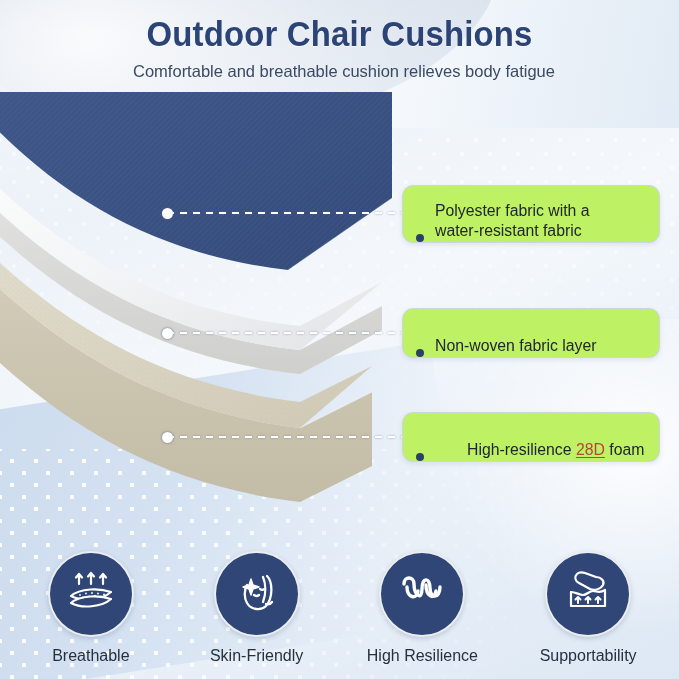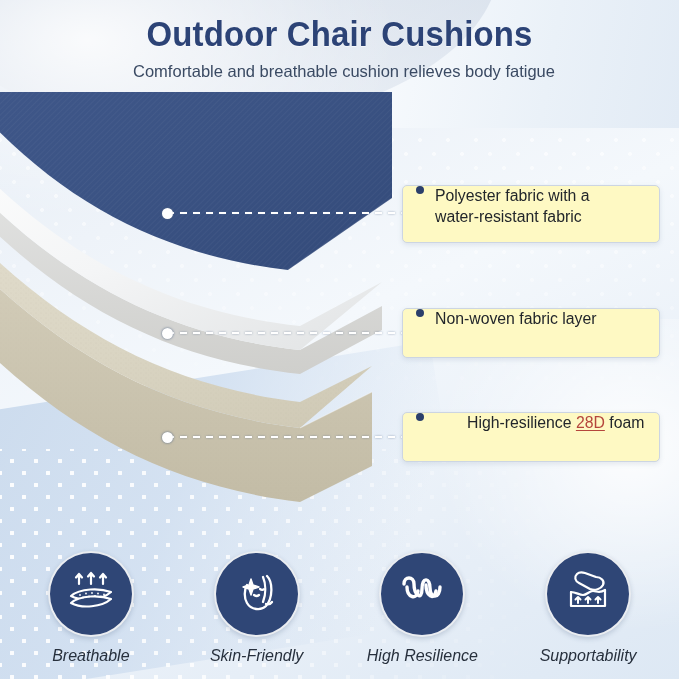--- a/index.html
+++ b/index.html
@@ -130,26 +130,26 @@
     border-radius: 50%;
     background: #ffffff;
     left: -5px; top: -4.5px;
     box-shadow: 0 0 2px rgba(80,100,130,0.5);
   }
 
   
   .callout {
     position: absolute;
     z-index: 8;
-    background: #fef9c3;
+    background: #bef264;
     border: 1px solid #ccd5e2;
-    border-radius: 5px;
+    border-radius: 11px;
     box-shadow: 0 2px 5px rgba(80,100,130,0.13);
     display: flex;
-    align-items: flex-start;
+    align-items: flex-end;
     padding: 0 14px 0 13px;
     box-sizing: border-box;
   }
   .callout .bullet {
     width: 8px; height: 8px;
     border-radius: 50%;
     background: #2b3f6b;
     flex: 0 0 auto;
     margin-right: 11px;
   }
@@ -173,21 +173,20 @@
     align-items: flex-start;
     z-index: 9;
     padding: 0 8px;
     box-sizing: border-box;
   }
   .feature {
     display: flex;
     flex-direction: column;
     align-items: center;
     width: 160px;
-    font-style: italic;
   }
   .feature-circle {
     width: 82px; height: 82px;
     border-radius: 50%;
     background: #2f4676;
     border: 2.5px solid rgba(255,255,255,0.9);
     display: flex;
     align-items: center;
     justify-content: center;
     box-shadow: 0 2px 5px rgba(60,80,120,0.22);

